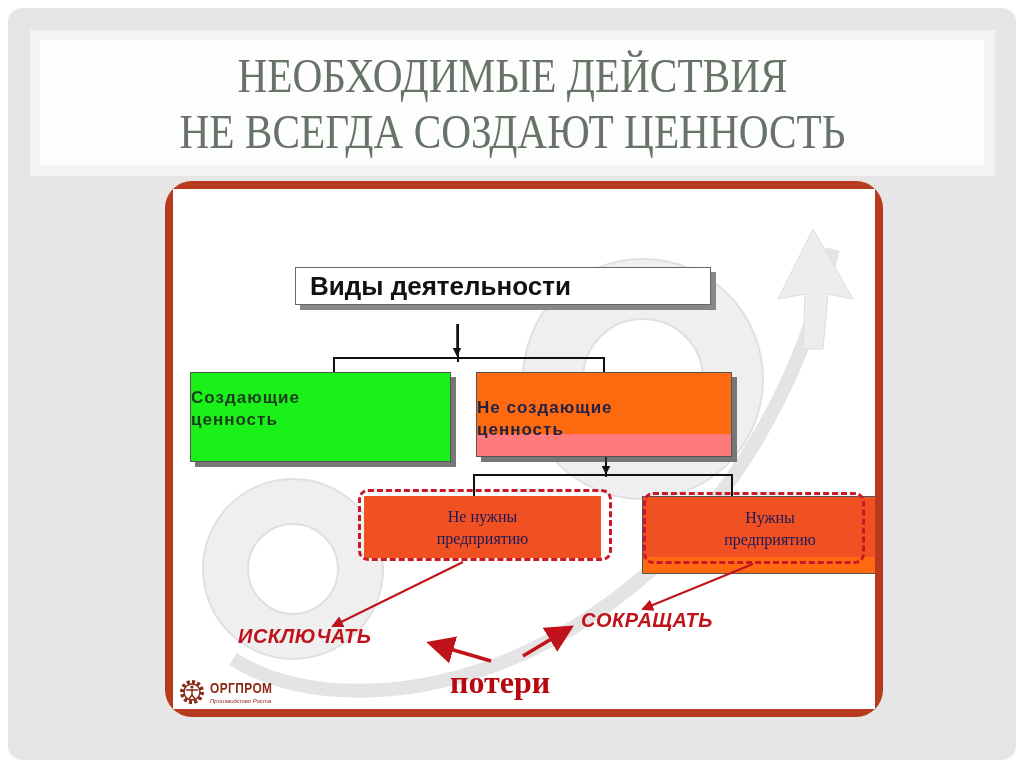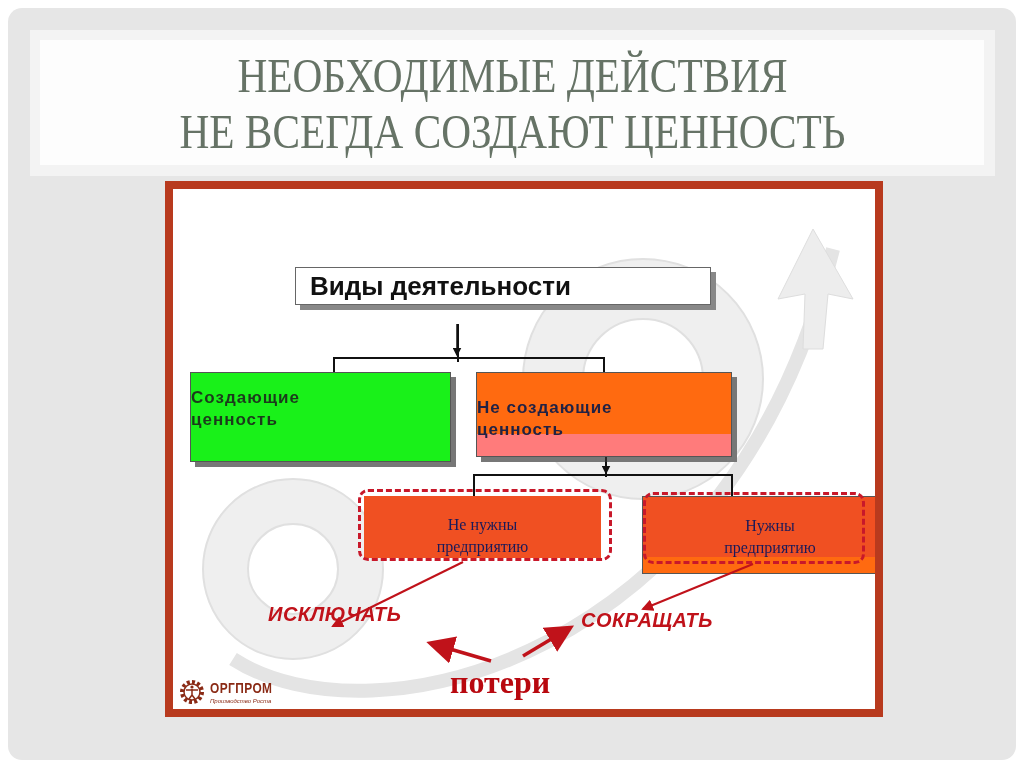--- a/index.html
+++ b/index.html
@@ -19,21 +19,21 @@
       position: absolute; left: 40px; top: 40px; width: 944px; height: 125px;
       background: #fdfdfd;
     }
     .title {
       position: absolute; left: 30px; top: 48px; width: 965px; text-align: center;
       font-family: "Liberation Serif", serif; font-size: 48px; line-height: 56px;
       color: #667366; letter-spacing: 0px; transform: scaleX(0.86);
     }
     .diagram {
       position: absolute; left: 165px; top: 181px; width: 718px; height: 536px;
-      background: #b83a1e; box-sizing: border-box;
+      background: #b83a1e; box-sizing: border-box; border-radius: 27px;
     }
     .diagram-inner {
       position: absolute; left: 8px; top: 8px; right: 8px; bottom: 8px;
       background: #ffffff; overflow: hidden;
     }
     .watermark { position: absolute; left: 0; top: 0; }
     .heading-box {
       position: absolute; left: 122px; top: 78px; width: 400px; height: 36px;
       background: #fff; border: 1px solid #666; box-shadow: 5px 5px 0 #888;
       font-weight: bold; font-size: 26px; line-height: 36px; padding-left: 14px; color: #111;
@@ -50,21 +50,21 @@
     .box-orange {
       left: 303px; top: 183px; width: 256px; height: 85px; background: #ff6a10;
       border: 1px solid #555; box-shadow: 5px 5px 0 #777; color: #222244; padding-top: 24px;
     }
     .box-orange .pink {
       position: absolute; left: 0; right: 0; bottom: 0; height: 22px; background: #ff7b7b;
     }
     .sub {
       position: absolute; box-sizing: border-box; background: #f05022; text-align: center;
       font-family: "Liberation Serif", serif; font-size: 16px; line-height: 22px; color: #1a1a5a;
-      padding-top: 18px;
+      padding-top: 10px;
     }
     .sub-a { left: 191px; top: 307px; width: 237px; height: 62px; }
     .sub-b { left: 469px; top: 307px; width: 256px; height: 78px; background: #ff6a10; border: 1px solid #555; }
     .sub-b .inner { position: absolute; left: 0; top: 0; right: 22px; bottom: 16px; background: #f05022; }
     .sub-b span { position: relative; }
     .dash {
       position: absolute; border: 3px dashed #c8182a; border-radius: 10px; box-sizing: border-box;
     }
     .action {
       position: absolute; font-weight: bold; font-style: italic; color: #c0121a;
@@ -135,21 +135,21 @@
     </div>
     <div class="dash" style="left:185px; top:300px; width:254px; height:72px;"></div>
 
     <div class="sub sub-b">
       <div class="inner"></div>
       <span style="display:block">Нужны</span>
       <span style="display:block">предприятию</span>
     </div>
     <div class="dash" style="left:470px; top:303px; width:222px; height:72px;"></div>
 
-    <div class="action" style="left:65px; top:414px;margin-left:30px;">ИСКЛЮЧАТЬ</div>
+    <div class="action" style="left:65px; top:436px;">ИСКЛЮЧАТЬ</div>
     <div class="action" style="left:408px; top:420px;text-align:right;">СОКРАЩАТЬ</div>
     <div class="loss">потери</div>
 
     <svg class="overlay" width="702" height="520">
       <defs>
         <marker id="ah" markerWidth="8" markerHeight="8" refX="6" refY="4" orient="auto">
           <path d="M0,0 L8,4 L0,8 z" fill="#c0121a"></path>
         </marker>
         <marker id="ahb" markerWidth="6" markerHeight="6" refX="5" refY="3" orient="auto">
           <path d="M0,0 L6,3 L0,6 z" fill="#c0121a"></path>

